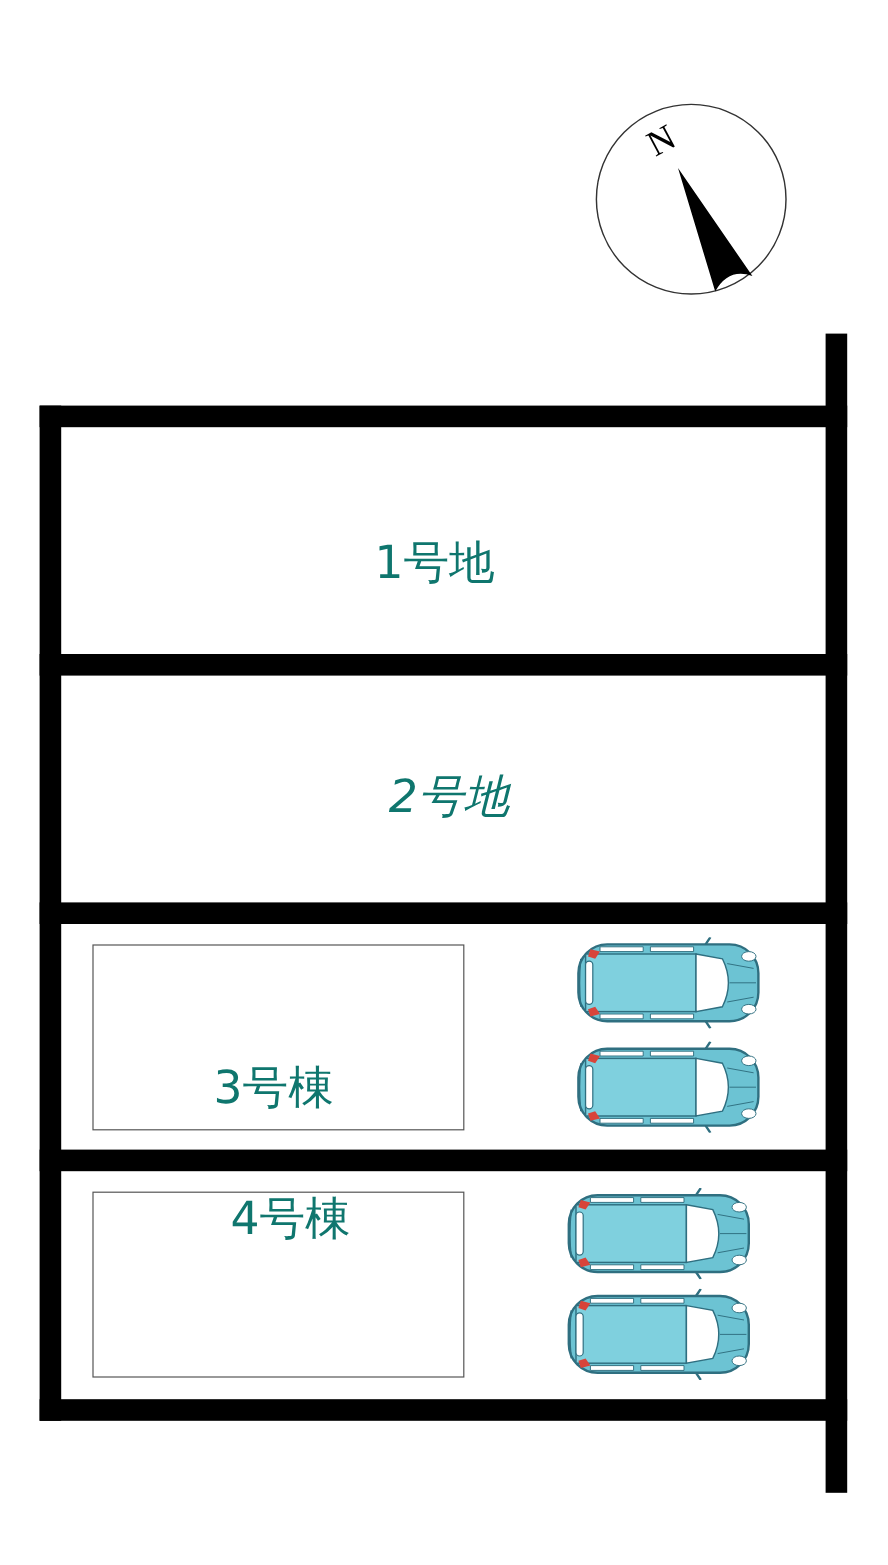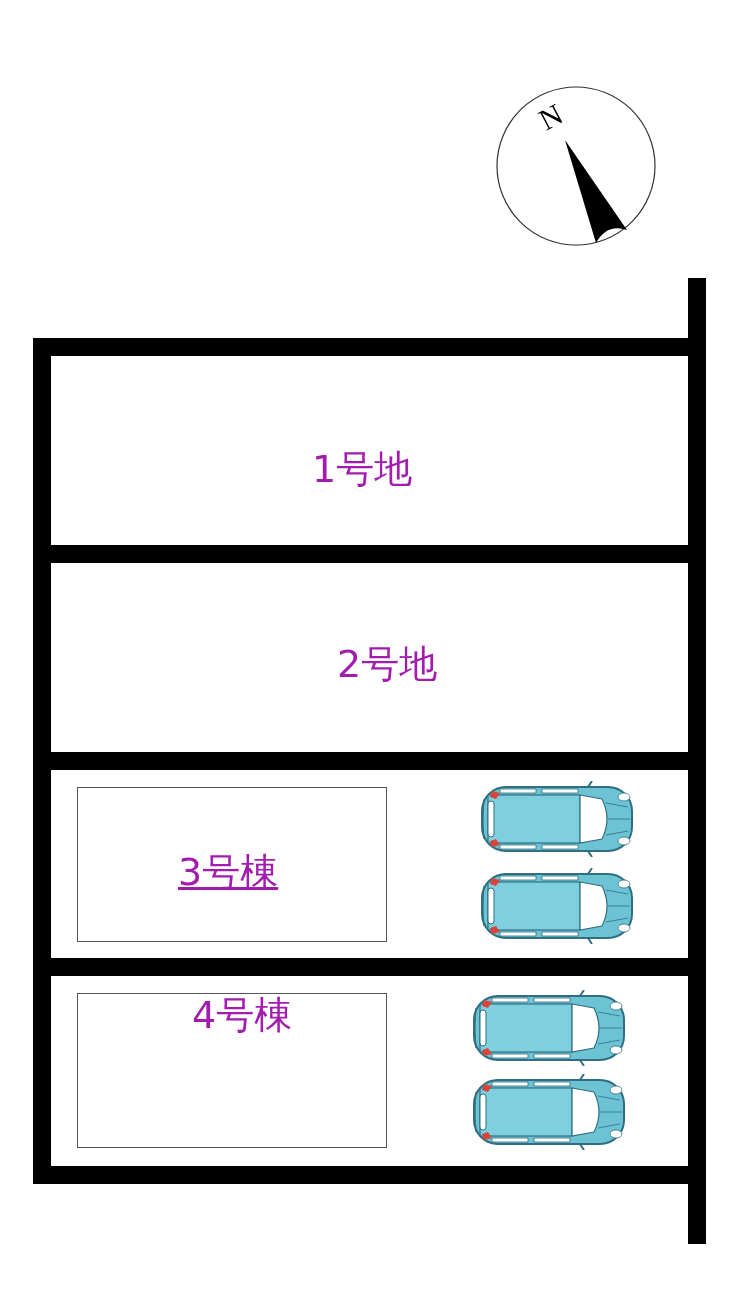--- a/index.html
+++ b/index.html
@@ -1,19 +1,19 @@
 <!DOCTYPE html>
 <html><head>
   <meta charset="utf-8">
   <style>
     html, body { margin: 0; padding: 0; background: #ffffff; }
     body { width: 740px; height: 1304px; position: relative; overflow: hidden;
            font-family: "DejaVu Sans", "Liberation Sans", sans-serif; }
     .bar { position: absolute; background: #000; }
-    .lot-label { position: absolute; font-size: 38px; color: #a21caf; line-height: 1; white-space: nowrap; }
+    .lot-label { position: absolute; font-size: 38px; color: #0f766e; line-height: 1; white-space: nowrap; }
     .bldg { position: absolute; border: 1.5px solid #555; background: #fff; box-sizing: border-box; }
     .compass { position: absolute; left: 495px; top: 85px; width: 162px; height: 162px; }
     .car { position: absolute; width: 160px; height: 76px; }
   </style>
 </head>
 <body>
 
 <svg class="compass" viewBox="0 0 162 162">
   <circle cx="81" cy="81" r="79" fill="#fff" stroke="#333" stroke-width="1.2"></circle>
   <text x="56" y="42" font-family="Liberation Serif, serif" font-size="30" transform="rotate(-28 56 32)" text-anchor="middle">N</text>
@@ -23,24 +23,24 @@
 <div class="bar" style="left:33px; top:338px; width:18px; height:846px;"></div>
 <div class="bar" style="left:688px; top:278px; width:18px; height:966px;"></div>
 <div class="bar" style="left:33px; top:338px; width:673px; height:18px;"></div>
 <div class="bar" style="left:33px; top:545px; width:673px; height:18px;"></div>
 <div class="bar" style="left:33px; top:752px; width:673px; height:18px;"></div>
 <div class="bar" style="left:33px; top:958px; width:673px; height:18px;"></div>
 <div class="bar" style="left:33px; top:1166px; width:673px; height:18px;"></div>
 
 <div class="lot-label" style="left:312px; top:450px;">1号地</div>
 
-<div class="lot-label" style="left:337px; top:645px;">2号地</div>
+<div class="lot-label" style="left:324px; top:645px;font-style:italic;">2号地</div>
 
 <div class="bldg" style="left:77px; top:787px; width:310px; height:155px;"></div>
-<div class="lot-label" style="left:178px; top:853px;text-decoration:underline;">3号棟</div>
+<div class="lot-label" style="left:178px; top:887px;">3号棟</div>
 
 <div class="bldg" style="left:77px; top:993px; width:310px; height:155px;"></div>
 <div class="lot-label" style="left:192px; top:996px;">4号棟</div>
 
 <svg width="0" height="0" style="position:absolute">
   <defs>
     <g id="car-shape">
       <rect x="4" y="6" width="150" height="64" rx="24" fill="#6cc3d3" stroke="#2f6f80" stroke-width="2"></rect>
       <rect x="10" y="14" width="92" height="48" fill="#7fd0de" stroke="#2f6f80" stroke-width="1.2"></rect>
       <path d="M102 14 L124 18 Q134 38 124 58 L102 62 Z" fill="#ffffff" stroke="#2f6f80" stroke-width="1.2"></path>

